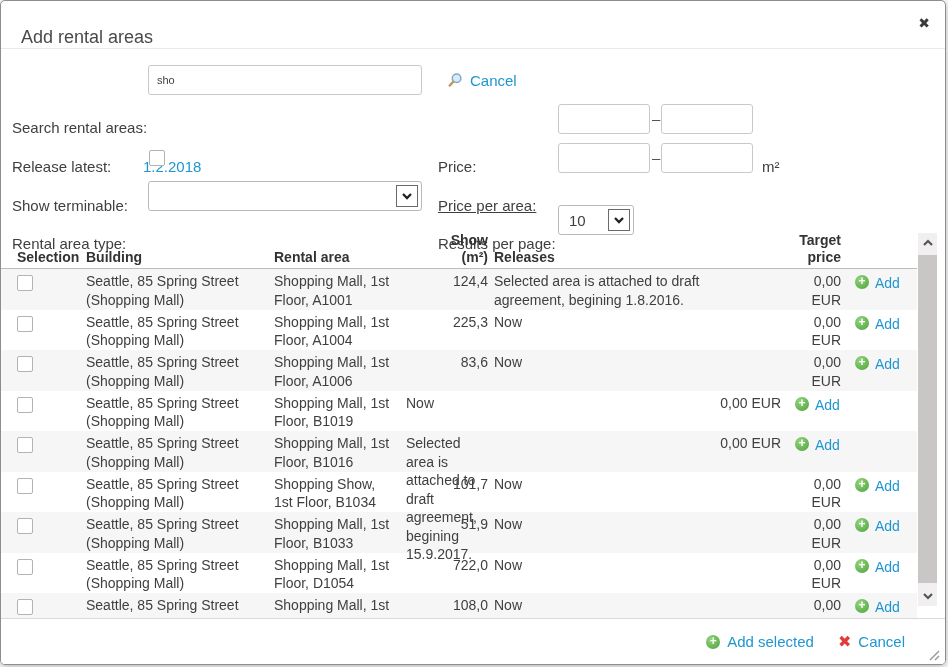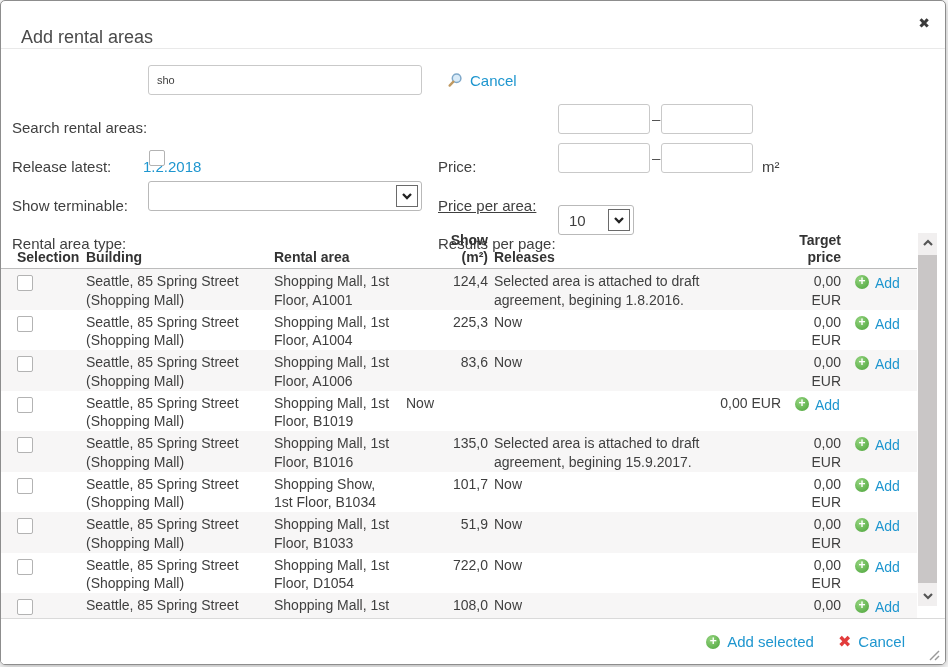--- a/index.html
+++ b/index.html
@@ -196,21 +196,20 @@
     <div class="cell c-add">
       <span class="add-circle">+</span>
       <span class="bluelink">Add</span>
     </div>
   </div>
 
   <div class="tgrid trow">
     <div class="cell c-sel"><span class="checkbox"></span></div>
     <div class="cell c-building">Seattle, 85 Spring Street (Shopping Mall)</div>
     <div class="cell c-rental">Shopping Mall, 1st Floor, B1016</div>
-    <div class="cell c-area">135,0</div>
     <div class="cell c-rel">Selected area is attached to draft agreement, begining 15.9.2017.</div>
     <div class="cell c-price">0,00 EUR</div>
     <div class="cell c-add">
       <span class="add-circle">+</span>
       <span class="bluelink">Add</span>
     </div>
   </div>
 
   <div class="tgrid trow">
     <div class="cell c-sel"><span class="checkbox"></span></div>

